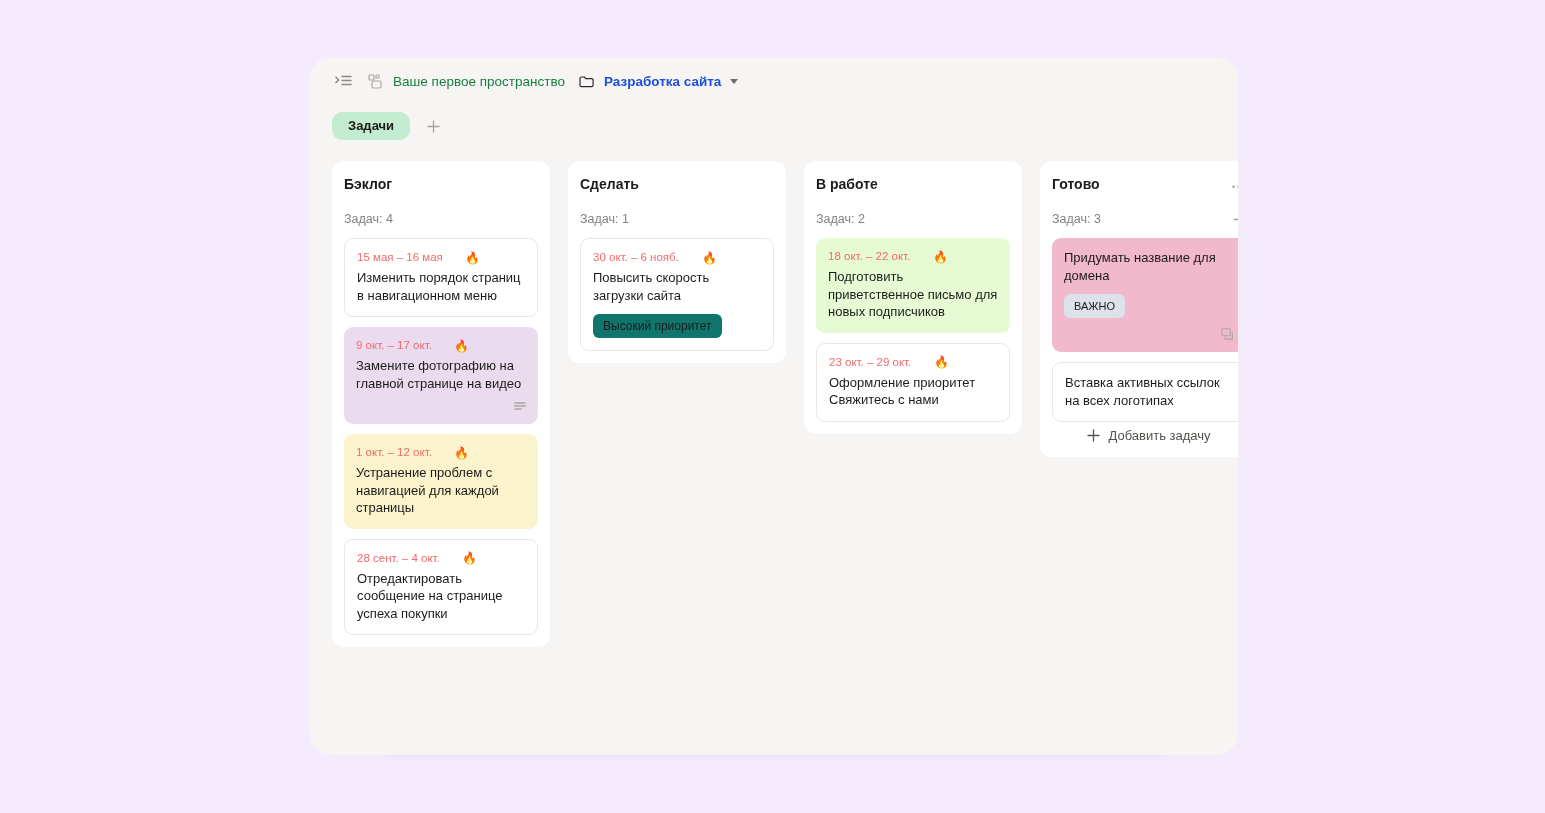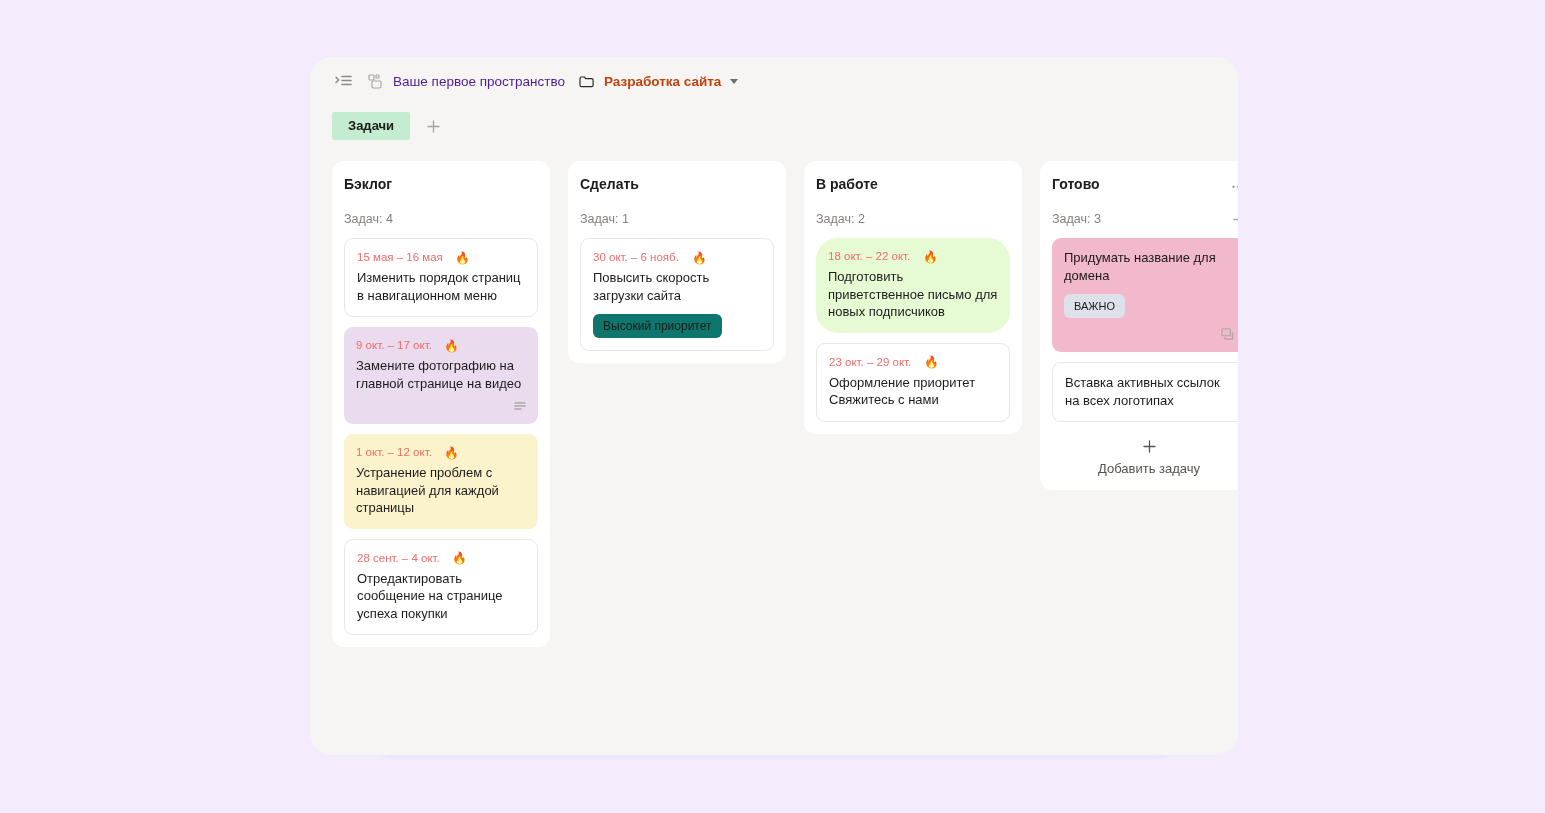--- a/index.html
+++ b/index.html
@@ -40,22 +40,22 @@
   .icon-btn {
     width: 22px; height: 22px;
     display: flex; align-items: center; justify-content: center;
     color: #9a9795;
     flex: 0 0 auto;
   }
   .crumb {
     display: flex; align-items: center; gap: 7px;
     font-size: 13.5px;
   }
-  .crumb-space { color: #4c1d95; }
-  .crumb-project { color: #c2410c; font-weight: 700; }
+  .crumb-space { color: #15803d; }
+  .crumb-project { color: #1d4ed8; font-weight: 700; }
   .caret {
     width: 0; height: 0;
     border-left: 4px solid transparent;
     border-right: 4px solid transparent;
     border-top: 5px solid #6f6c6a;
     margin-left: 3px;
   }
   .crumb-group { display: flex; align-items: center; gap: 6px; margin-left: 4px; }
 
   
@@ -63,21 +63,21 @@
     display: flex; align-items: center;
     gap: 4px;
     padding: 0 22px;
     height: 42px;
   }
   .tab {
     background: #c4ecd0;
     color: #1d1c1b;
     font-size: 13px;
     font-weight: 700;
-    border-radius: 2px;
+    border-radius: 10px;
     padding: 6px 16px;
     line-height: 16px;
   }
   .tab-add {
     width: 26px; height: 26px;
     display: flex; align-items: center; justify-content: center;
     color: #a5a2a0;
     font-size: 19px;
     font-weight: 300;
     margin-left: 6px;
@@ -120,21 +120,21 @@
     border-radius: 9px;
     padding: 11px 12px 12px 12px;
     position: relative;
     min-height: 58px;
   }
   .card.plain { background: #ffffff; border: 1px solid #e9e6e4; }
   .card.colored { border: none; }
   .card-date {
     font-size: 11.5px;
     color: #f26a6a;
-    display: flex; align-items: center; gap: 13px;
+    display: flex; align-items: center; gap: 23px;
     margin-bottom: 4px;
     line-height: 15px;
   }
   .flame { font-size: 12px; line-height: 12px; }
   .card-title {
     font-size: 13px;
     color: #1d1c1b;
     line-height: 17.5px;
   }
   .card-tag {
@@ -148,25 +148,23 @@
   .tag-purple { background: #0f766e; color: #1d1c1b; }
   .tag-gray { background: #dde1ea; color: #1d1c1b; font-size: 11px; }
   .card-meta {
     display: flex; justify-content: flex-end;
     margin-top: 10px;
     color: #a9a6a4;
   }
   .add-task {
     display: flex; align-items: center; justify-content: center;
     gap: 8px;
-    margin-top: 12px;
     padding: 6px 0 2px 0;
     font-size: 13px;
     color: #56534f;
-    flex-direction: column;
   }
   .add-task .plus { font-size: 16px; font-weight: 300; color: #56534f; }
   svg { display: block; }
 </style>
 </head>
 <body>
 
 <div class="page">
   <div class="window-shadow"></div>
 
@@ -270,21 +268,21 @@
           </div>
         </div>
         <div class="column">
           <div class="col-head-row">
             <div class="col-title">В работе</div>
           </div>
           <div class="col-sub-row">
             <div class="col-count">Задач: 2</div>
           </div>
           <div class="cards">
-            <div class="card colored" style="background: rgb(230, 251, 212); border-radius: 22px;">
+            <div class="card colored" style="background: rgb(230, 251, 212);">
               <div class="card-date">
                 <span>18 окт. – 22 окт.</span>
                 <span class="flame">🔥</span>
               </div>
               <div class="card-title">Подготовить приветственное письмо для новых подписчиков</div>
             </div>
             <div class="card plain">
               <div class="card-date">
                 <span>23 окт. – 29 окт.</span>
                 <span class="flame">🔥</span>

